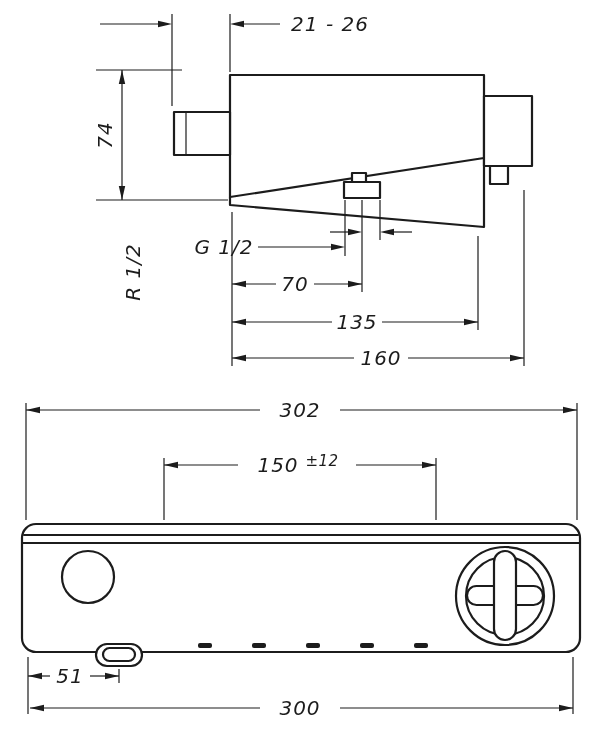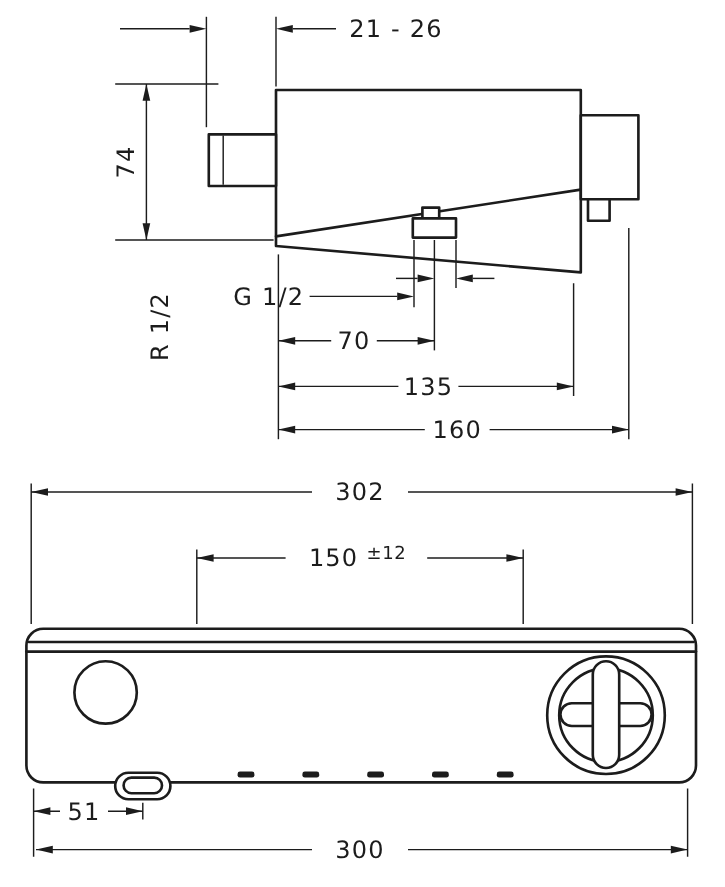--- a/index.html
+++ b/index.html
@@ -1,17 +1,17 @@
 <!DOCTYPE html>
 <html style="--line: #1c1c1c; --bg: #ffffff;"><head>
 <meta charset="utf-8">
 <style>
   html, body { margin: 0; padding: 0; }
   body { background: #ffffff; }
-  .canvas { width: 496px; height: 739px; background: var(--bg, #ffffff); position: relative; }
+  .canvas { width: 496px; height: 739px; background: var(--bg, #ffffff); position: relative; font-style: italic; }
   svg { display: block; }
 
   .outline { fill: #ffffff; stroke: var(--line, #1c1c1c); stroke-width: 2.2; stroke-linejoin: round; }
   .oline   { fill: none;    stroke: var(--line, #1c1c1c); stroke-width: 2.2; stroke-linecap: round; }
   .thin    { fill: none;    stroke: var(--line, #1c1c1c); stroke-width: 1.2; }
   .arrow   { fill: var(--line, #1c1c1c); stroke: none; }
   .slot    { fill: var(--line, #1c1c1c); stroke: none; }
   .dim-text {
     fill: var(--line, #1c1c1c);
     font-family: "DejaVu Sans", sans-serif;

